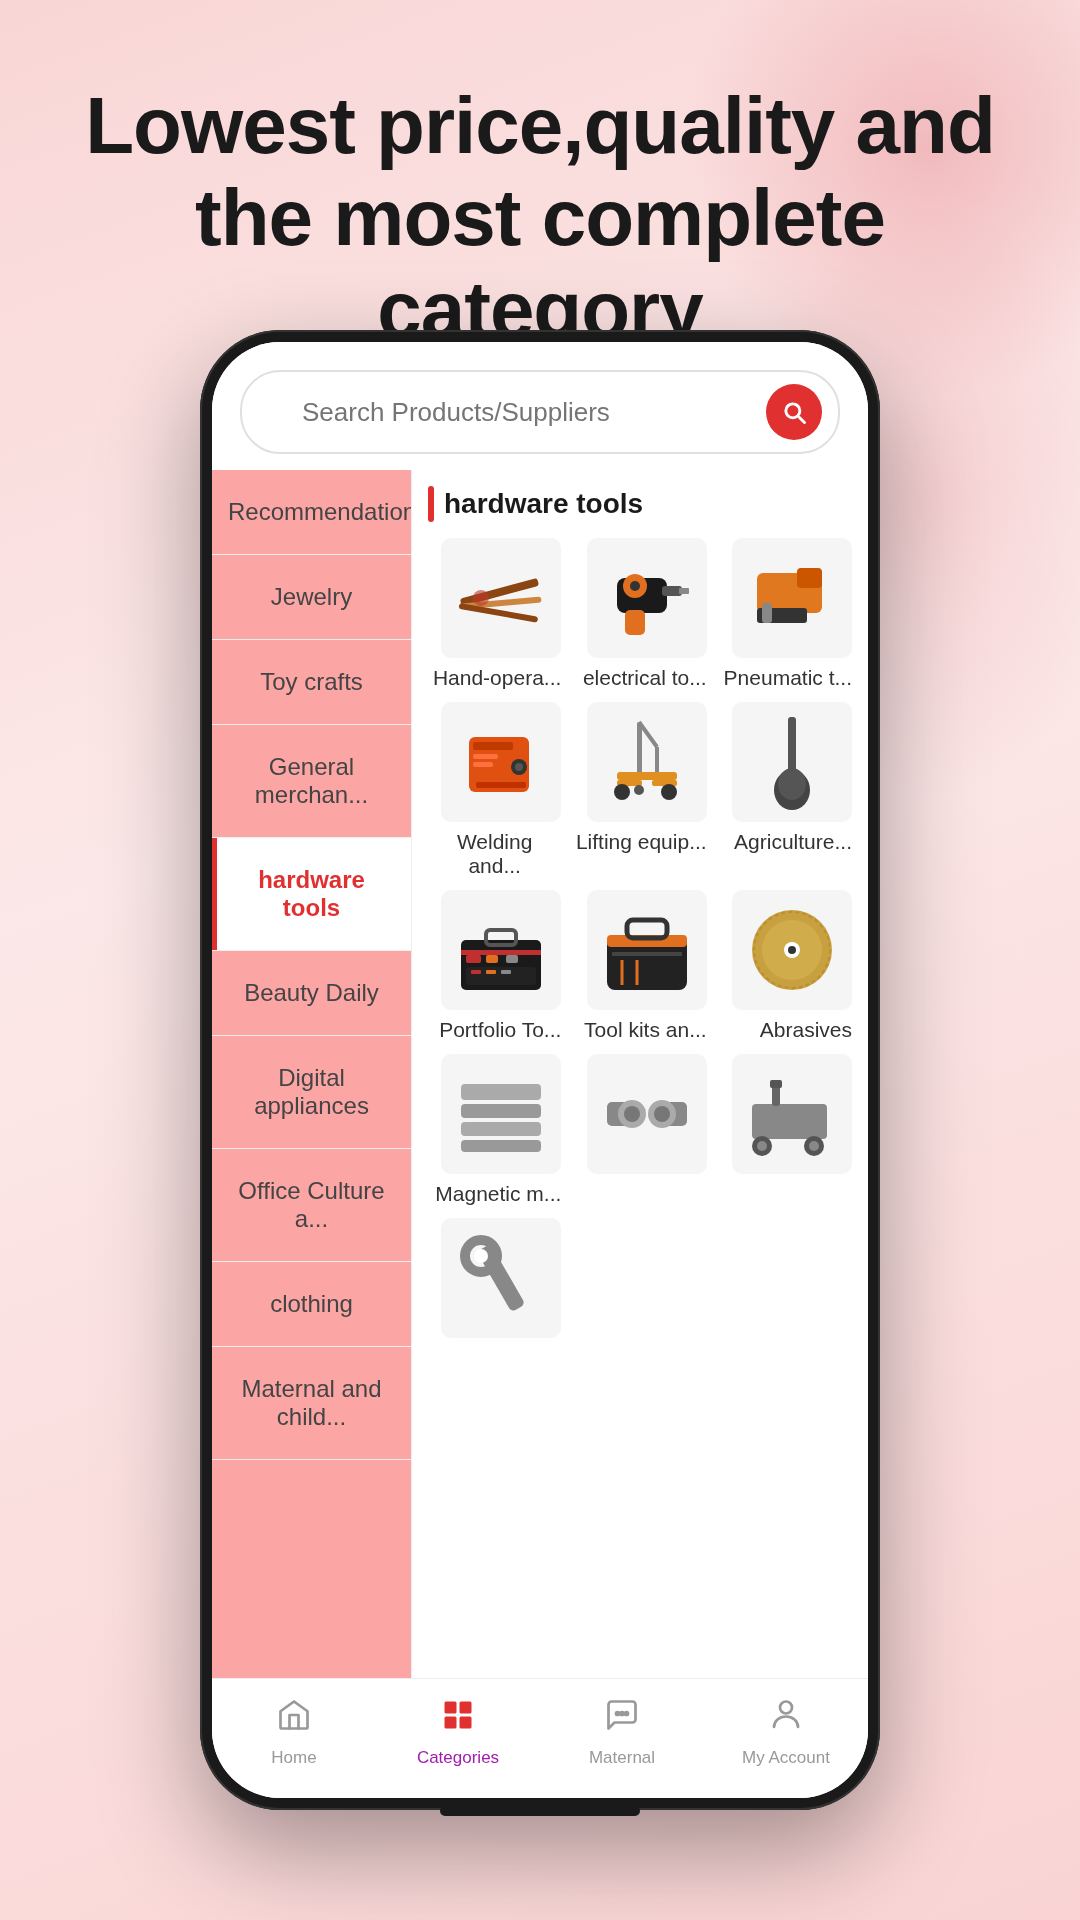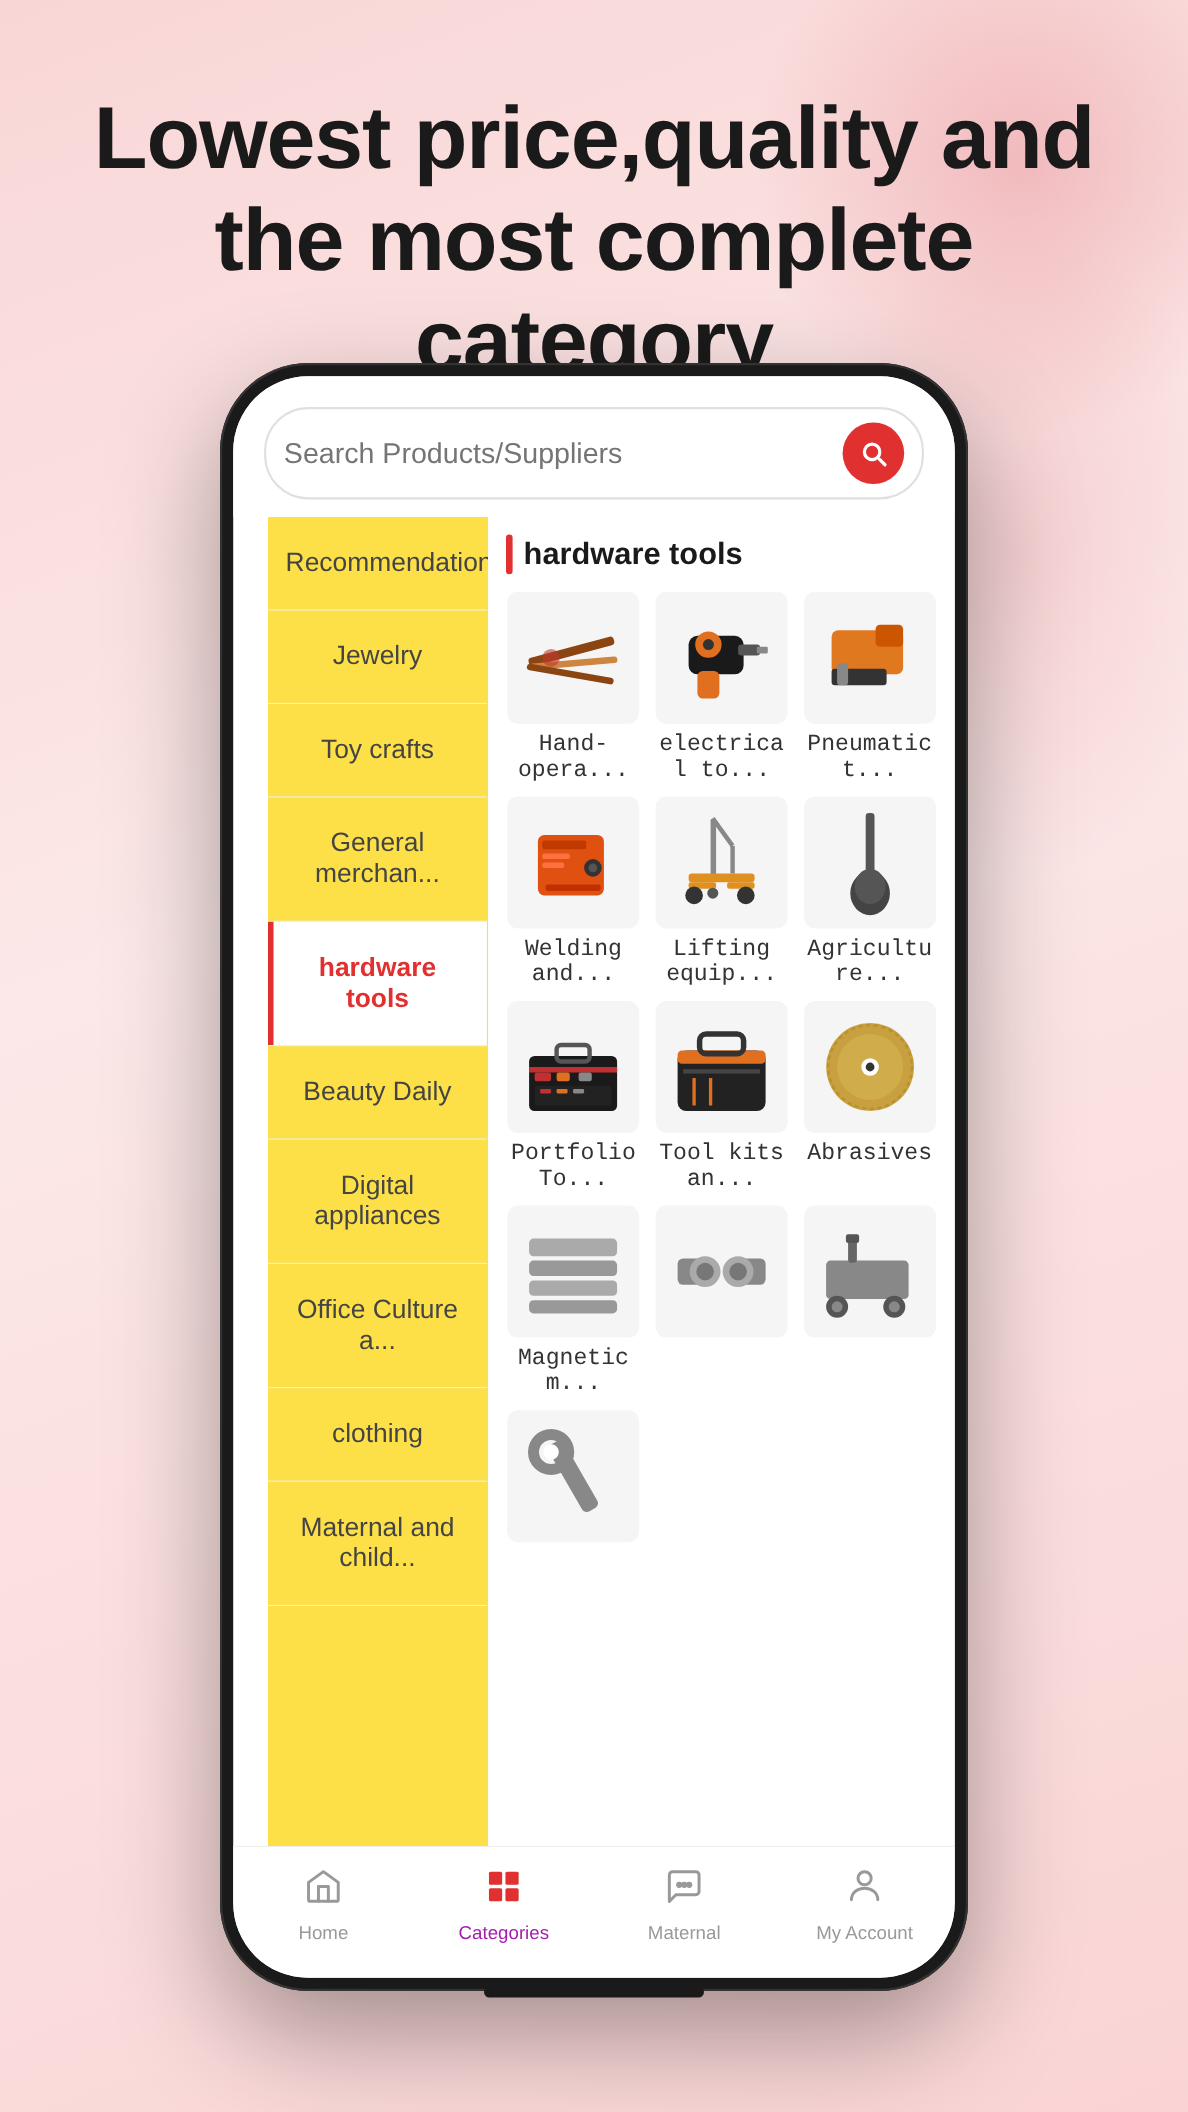--- a/index.html
+++ b/index.html
@@ -84,20 +84,21 @@
       padding: 12px 16px;
       background: #fff;
     }
     .search-input-fake {
       flex: 1;
       font-size: 26px;
       color: #999;
       background: transparent;
       border: none;
       outline: none;
+      margin-left: 44px;
     }
     .search-btn {
       width: 56px;
       height: 56px;
       background: #e03030;
       border-radius: 50%;
       display: flex;
       align-items: center;
       justify-content: center;
       flex-shrink: 0;
@@ -112,23 +113,22 @@
       flex: 1;
       display: flex;
       overflow: hidden;
     }
 
     
     .sidebar {
       width: 200px;
       flex-shrink: 0;
       overflow-y: auto;
-      background: #fde047;
+      background: #fca5a5;
       border-right: 1px solid #eee;
-      margin-left: 32px;
     }
     .sidebar::-webkit-scrollbar { display: none; }
 
     .sidebar-item {
       padding: 28px 16px;
       text-align: center;
       font-size: 24px;
       color: #444;
       border-bottom: 1px solid #efefef;
       cursor: pointer;
@@ -176,22 +176,21 @@
 
     .product-grid {
       display: grid;
       grid-template-columns: repeat(3, 1fr);
       gap: 12px;
     }
 
     .product-item {
       display: flex;
       flex-direction: column;
-      align-items: center;
-      font-family: Liberation Mono, monospace;
+      align-items: flex-end;
     }
     .product-image {
       width: 120px;
       height: 120px;
       background: #f5f5f5;
       border-radius: 10px;
       display: flex;
       align-items: center;
       justify-content: center;
       margin-bottom: 8px;

